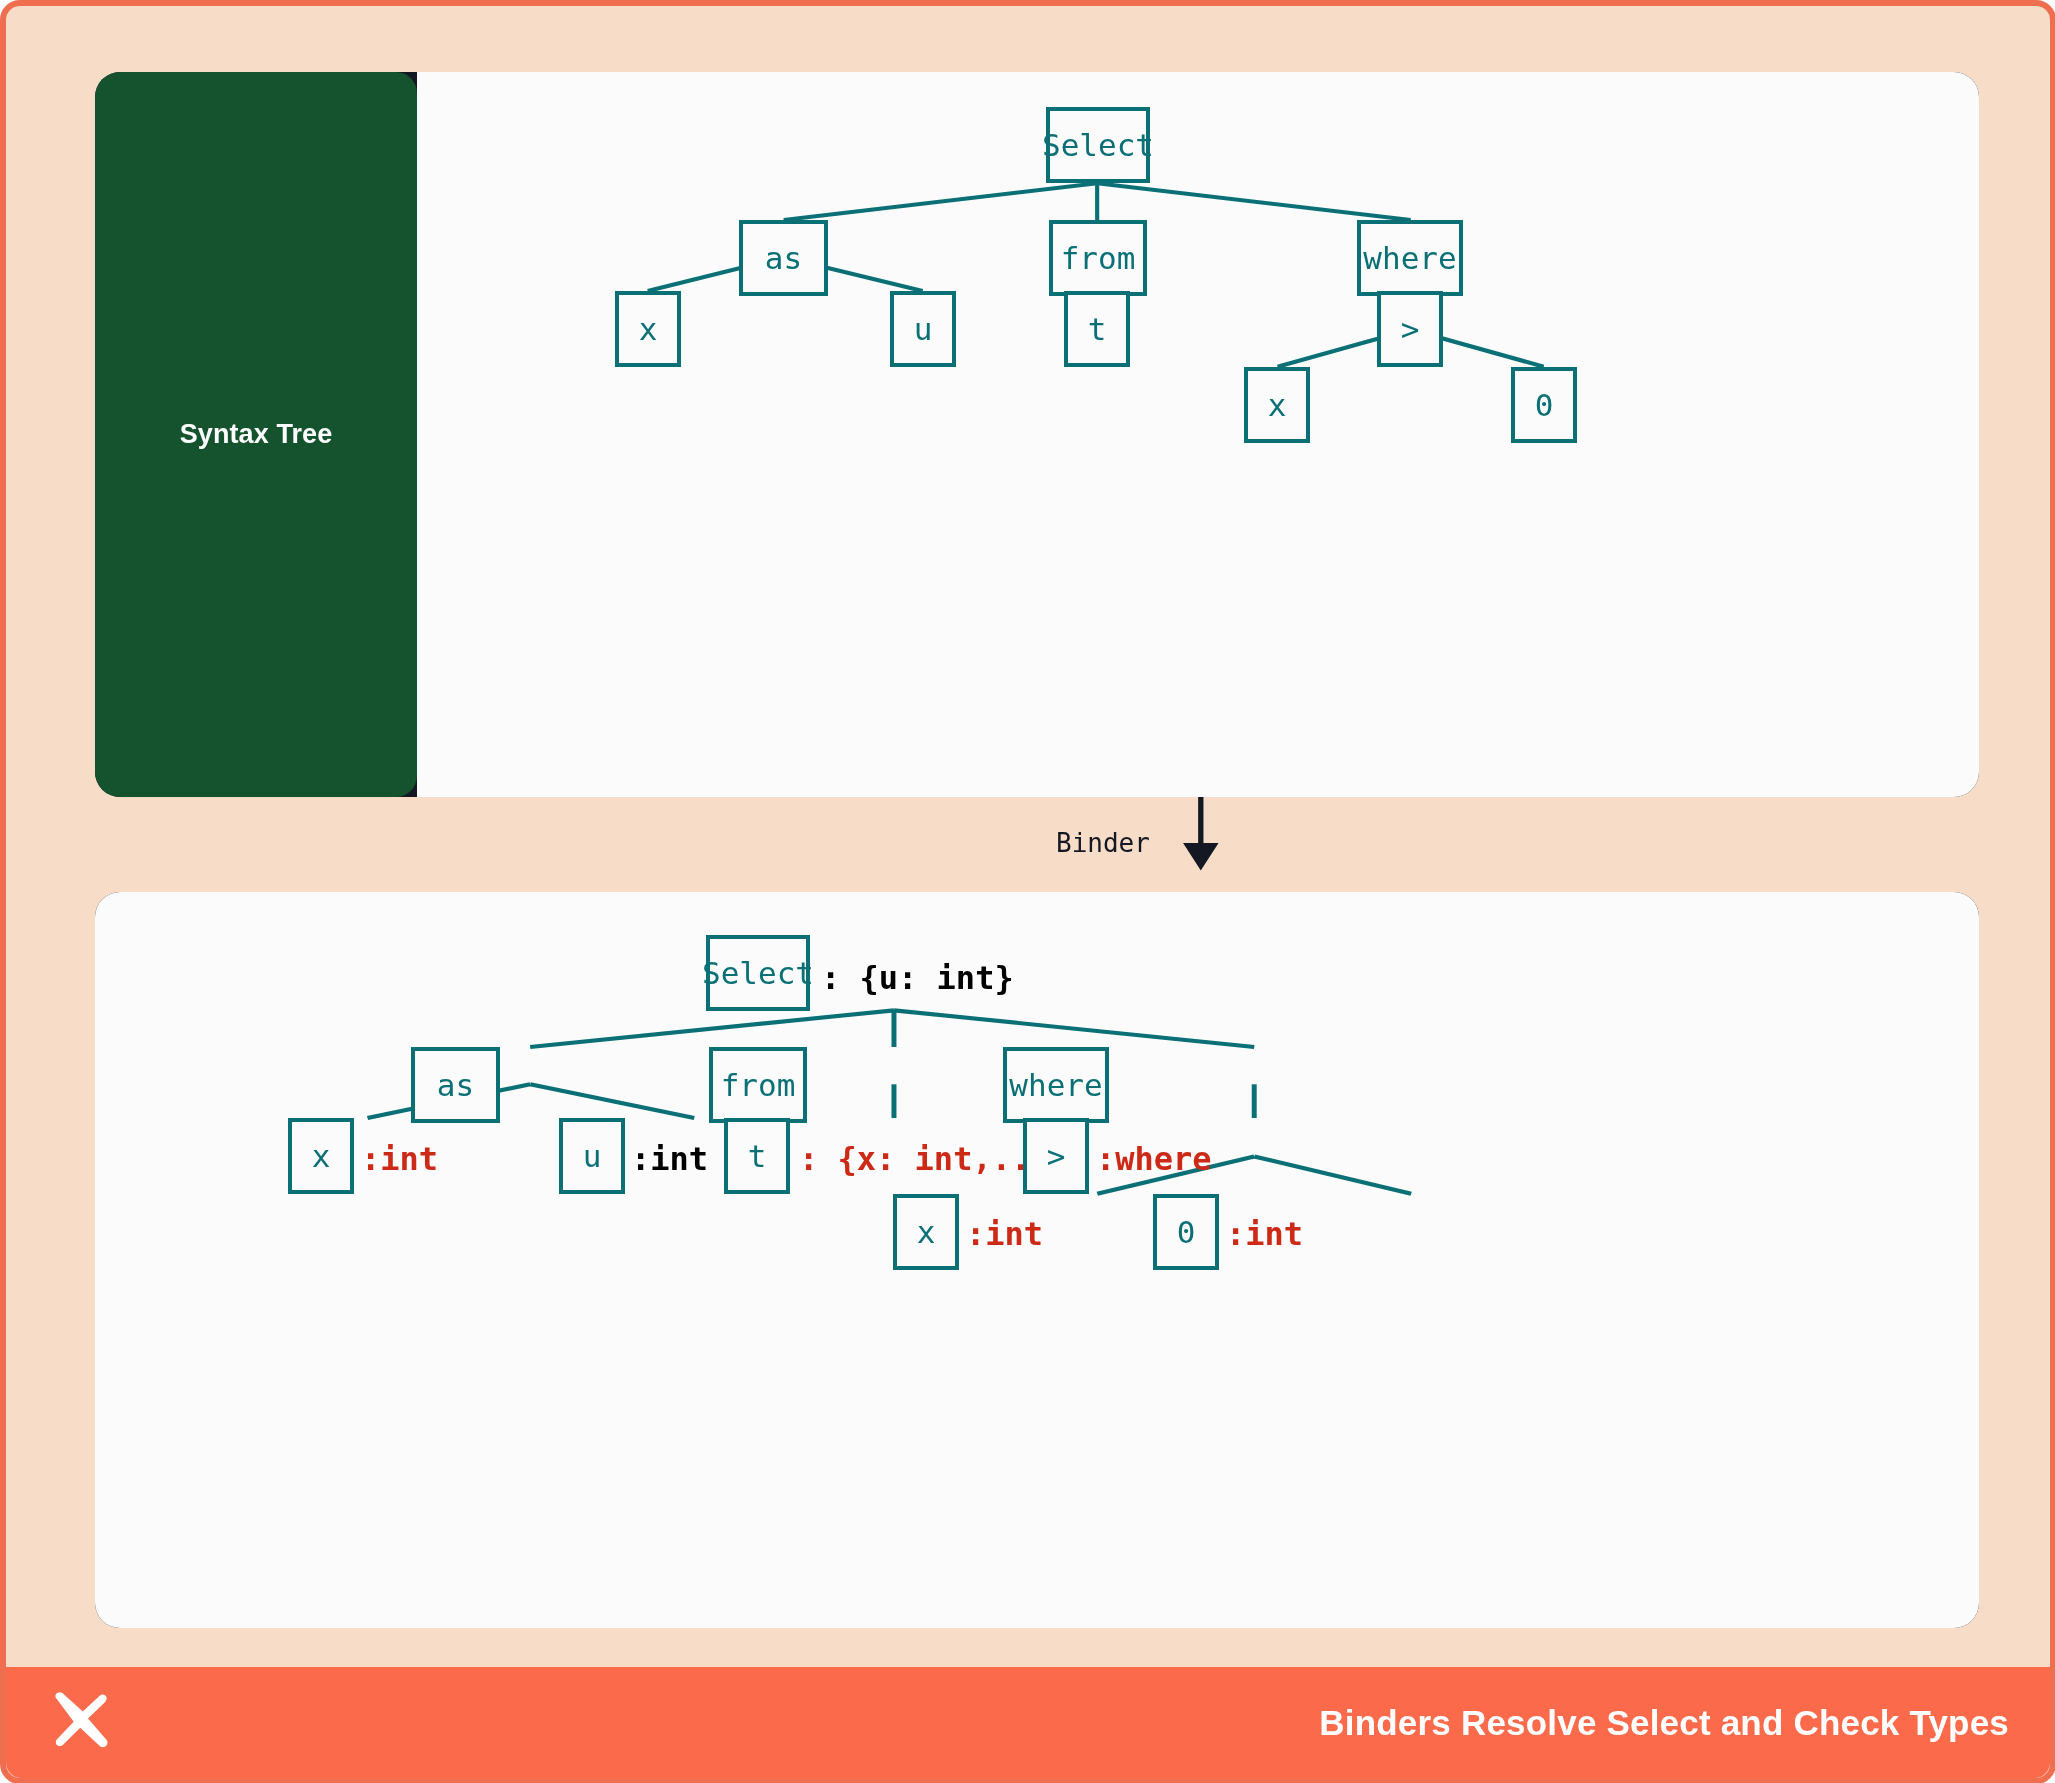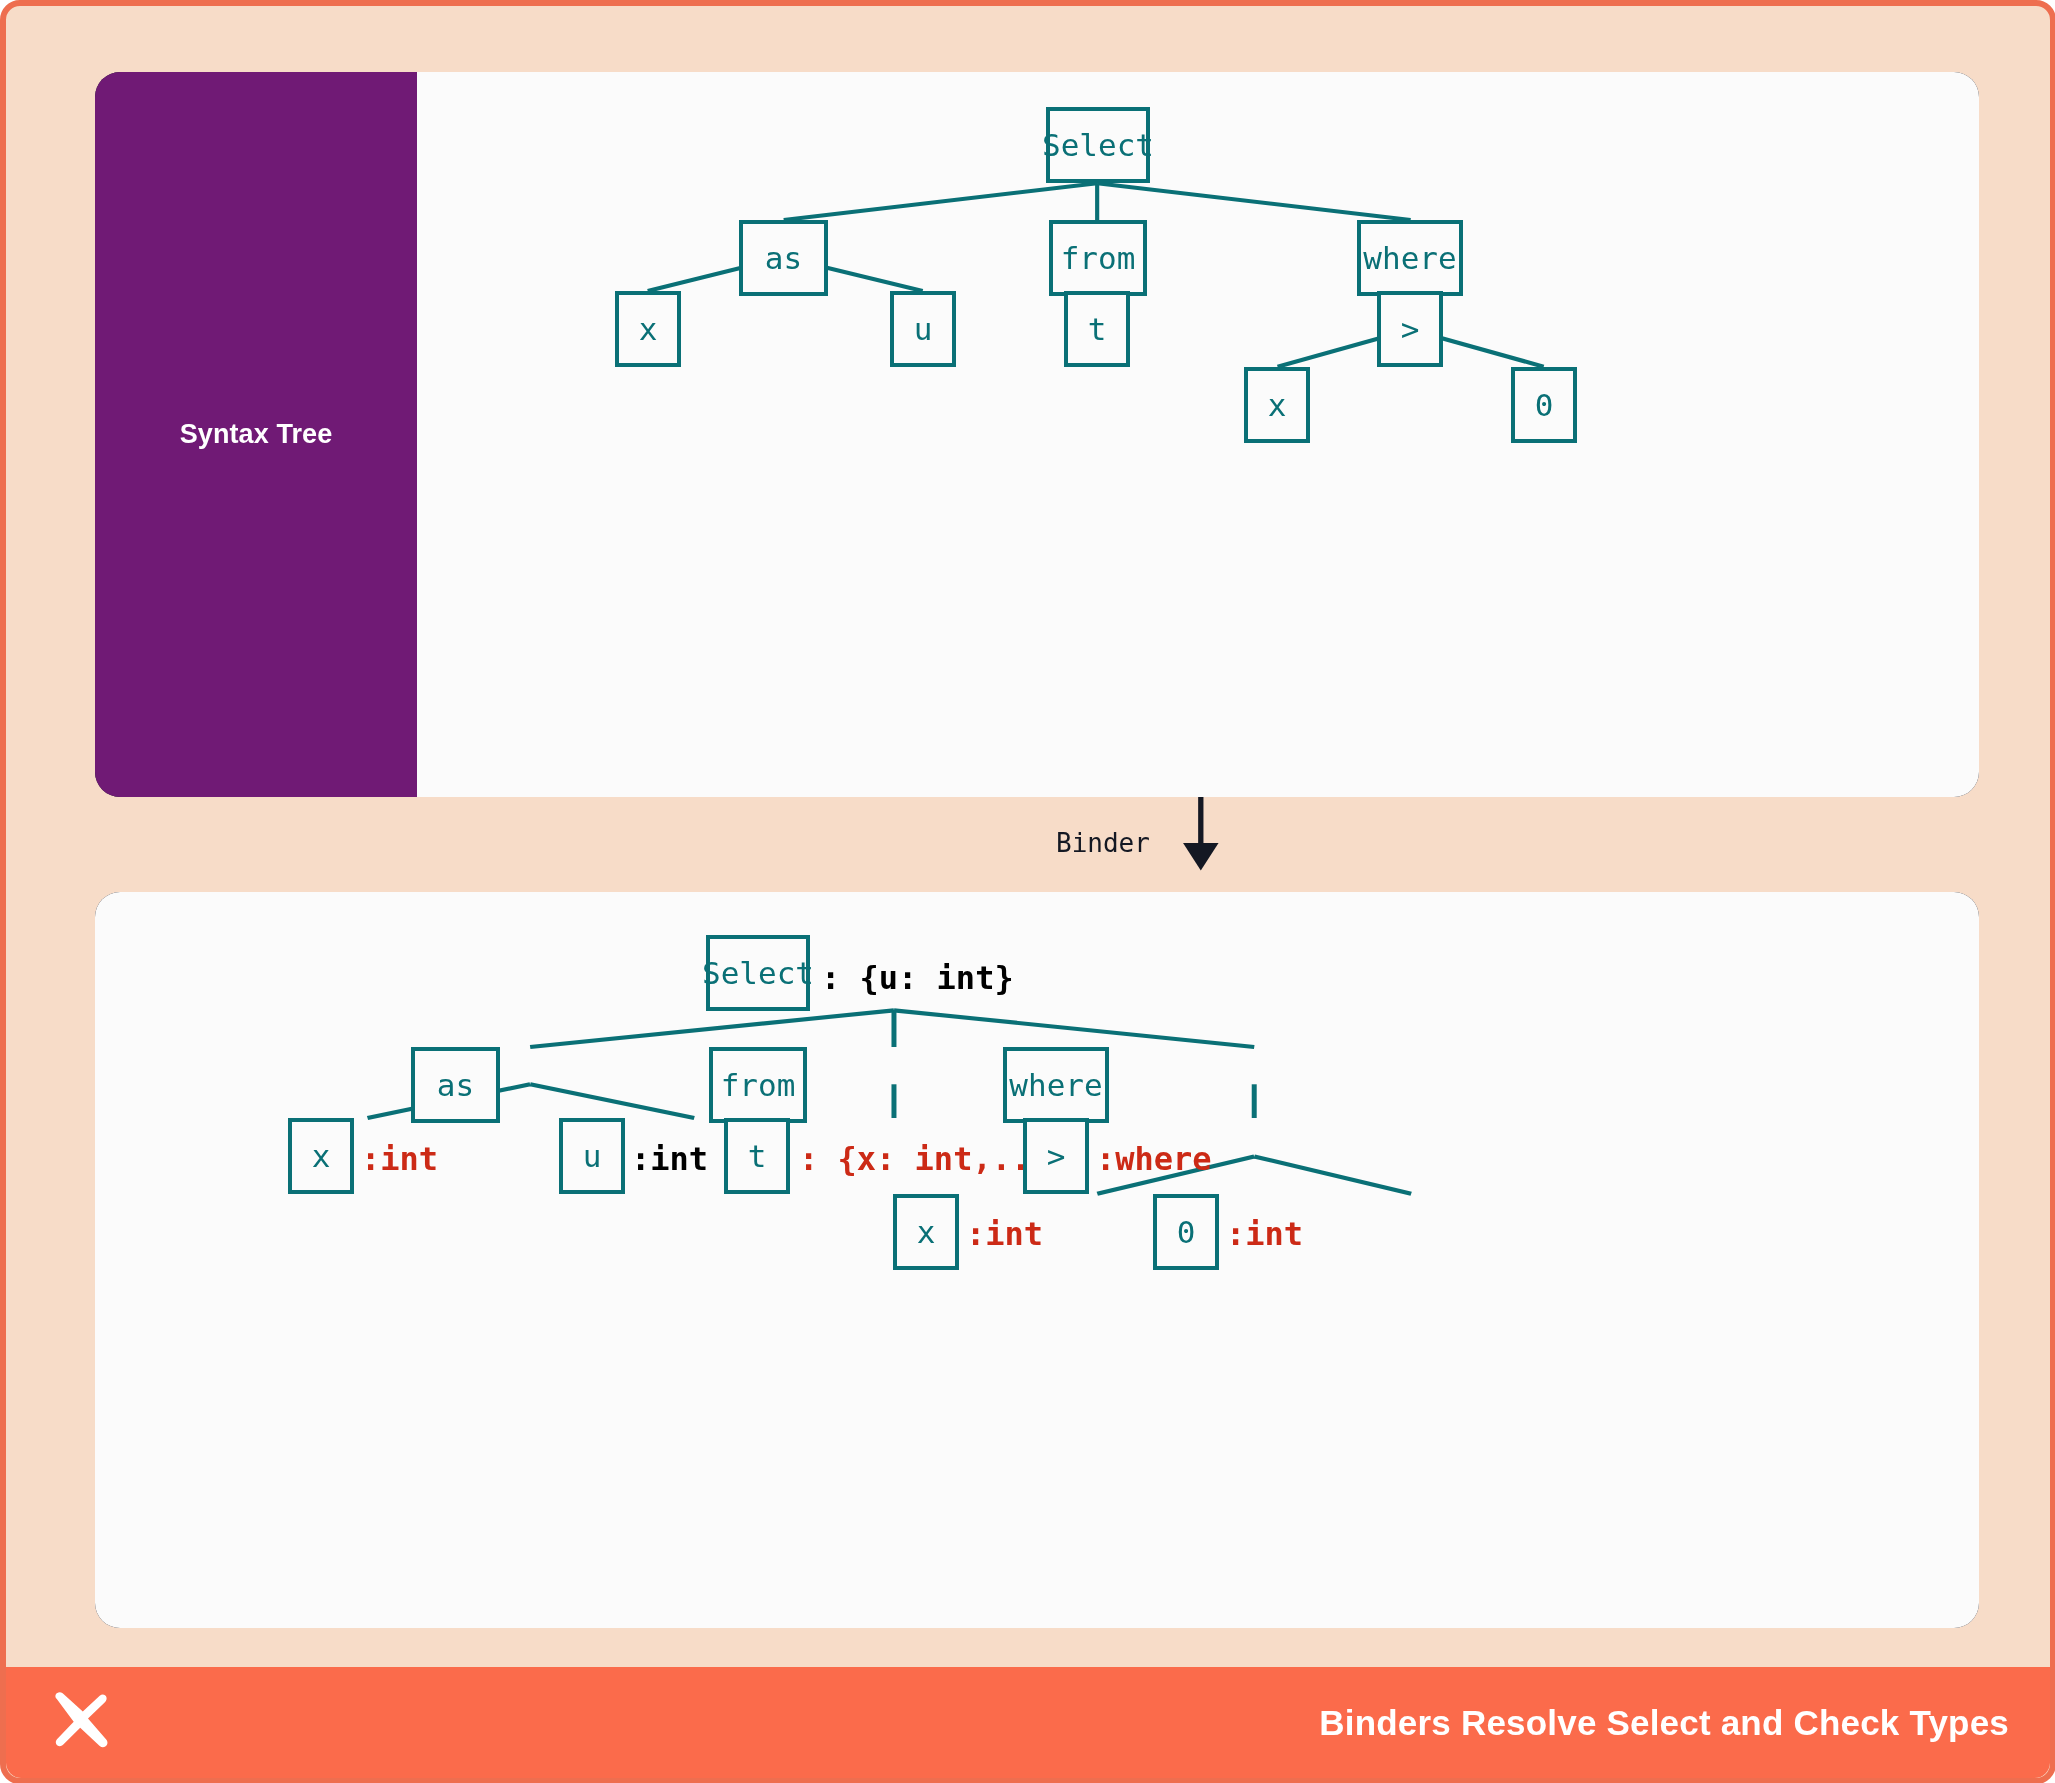--- a/index.html
+++ b/index.html
@@ -32,25 +32,26 @@
     background: #141823;
     border-radius: 25px;
     overflow: hidden;
   }
   .panel-top    { left: 89px; top: 66px;  width: 1884px; height: 725px; }
   .panel-bottom { left: 89px; top: 886px; width: 1884px; height: 736px; }
 
   .panel-sidebar {
     width: 322px;
     flex: 0 0 322px;
-    background: #701a75;
+    background: #14532d;
     display: flex;
     align-items: center;
     justify-content: center;
     text-align: center;
+    border-radius: 21px;
   }
   .panel-sidebar-label {
     color: #ffffff;
     font-family: "Liberation Sans", sans-serif;
     font-weight: bold;
     font-size: 27px;
     line-height: 1.72;
     letter-spacing: 0.1px;
     white-space: pre-line;
   }

